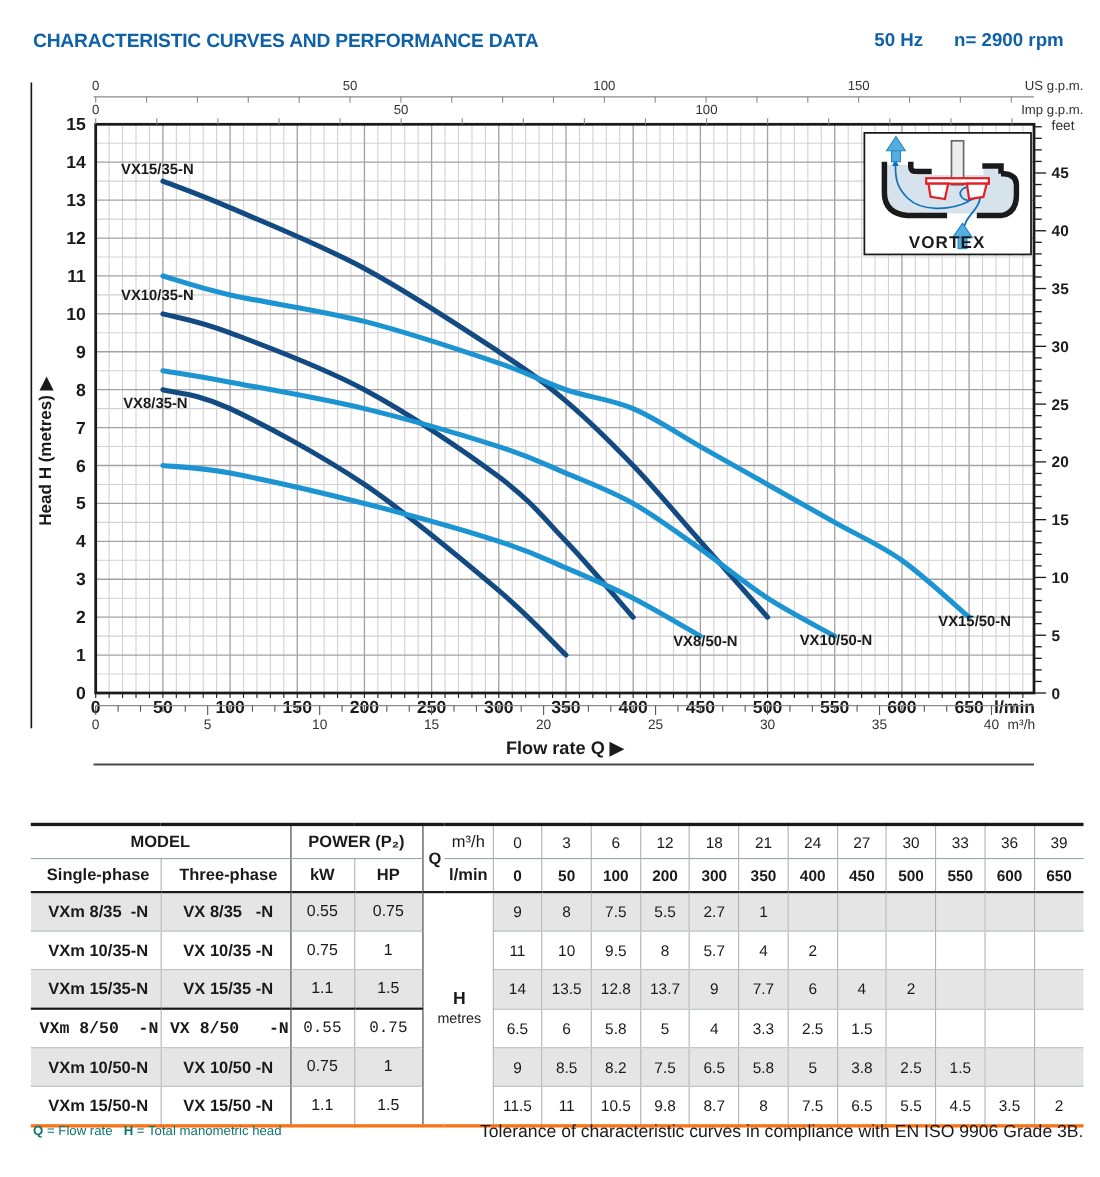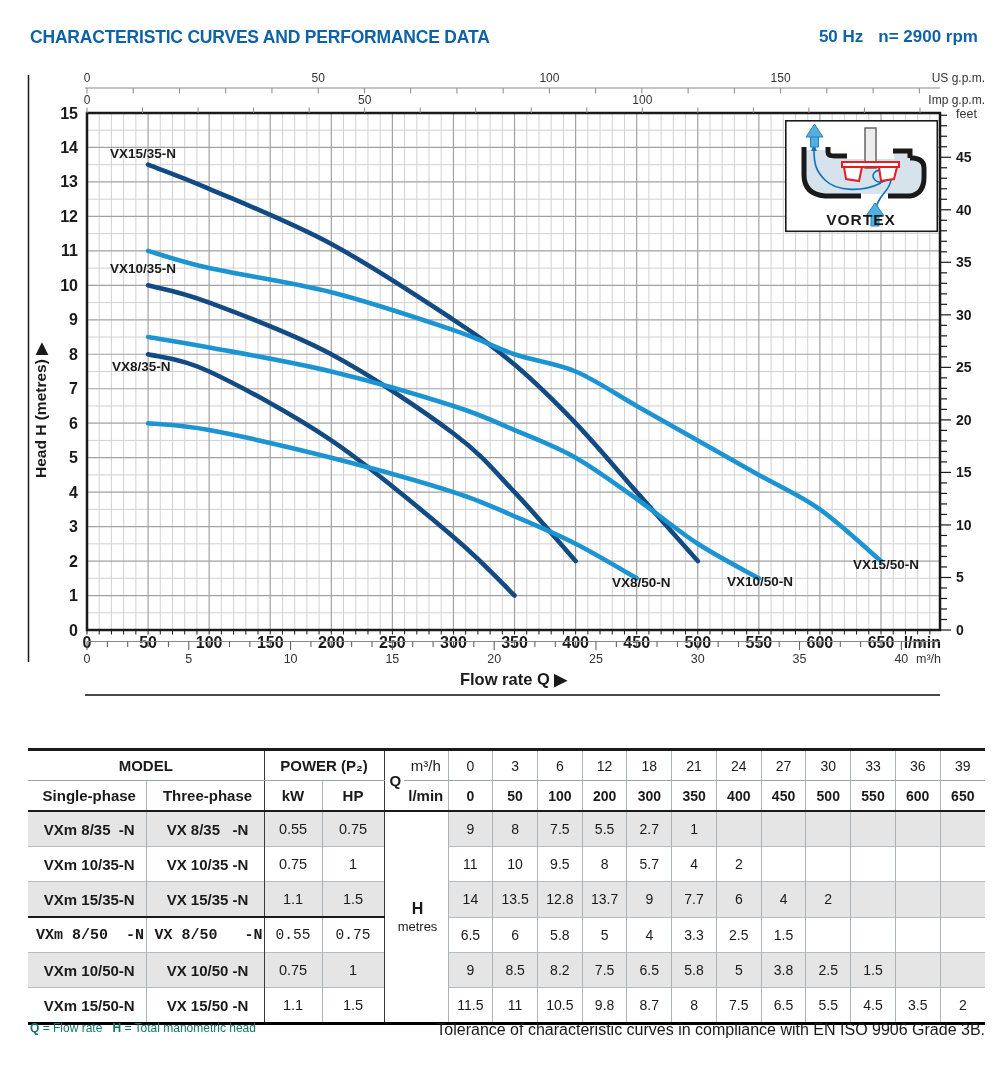--- a/index.html
+++ b/index.html
@@ -1,23 +1,23 @@
 <!DOCTYPE html>
 <html><head>
 <meta charset="utf-8">
 <style>
   html,body{margin:0;padding:0;background:#fff;}
   body{width:1000px;height:1070px;font-family:"Liberation Sans",sans-serif;color:#1a1a1a;}
   .page{position:relative;width:1000px;height:1070px;background:#fff;overflow:hidden;}
   .hdr-title{position:absolute;left:30px;top:27px;font-size:17.5px;font-weight:bold;color:#0f62a8;letter-spacing:-0.2px;}
-  .hdr-right{position:absolute;right:22px;top:27px;font-size:17px;font-weight:bold;color:#0f62a8;display:flex;gap:15px;}
+  .hdr-right{position:absolute;right:33px;top:27px;font-size:17px;font-weight:bold;color:#0f62a8;display:flex;gap:28px;}
   #chart{position:absolute;left:0;top:0;}
   
   #perf{position:absolute;left:28px;top:748px;width:957px;border-collapse:collapse;table-layout:fixed;
-        border-top:3px solid #1a1a1a;border-bottom:3px solid #000000;}
+        border-top:3px solid #1a1a1a;border-bottom:3px solid #f97316;}
   #perf th,#perf td{padding:0 3px;text-align:center;font-size:14.5px;height:34px;overflow:hidden;}
   #perf thead th{height:29px;font-weight:bold;font-size:15px;}
   .left{text-align:right;padding-left:8px !important;}
   .bthin{border-bottom:1px solid #9aa4ab;}
   .bbheavy{border-bottom:2.5px solid #1a1a1a;}
   .vlight{border-right:1px solid #aab3ba;}
   .vdark{border-right:1.5px solid #3a3a3a;}
   .qcell{font-size:16px;text-align:left !important;padding-left:5px !important;}
   .unit{font-size:12.5px;font-weight:normal !important;}
   .unit-b{font-size:13px;font-weight:bold;}

